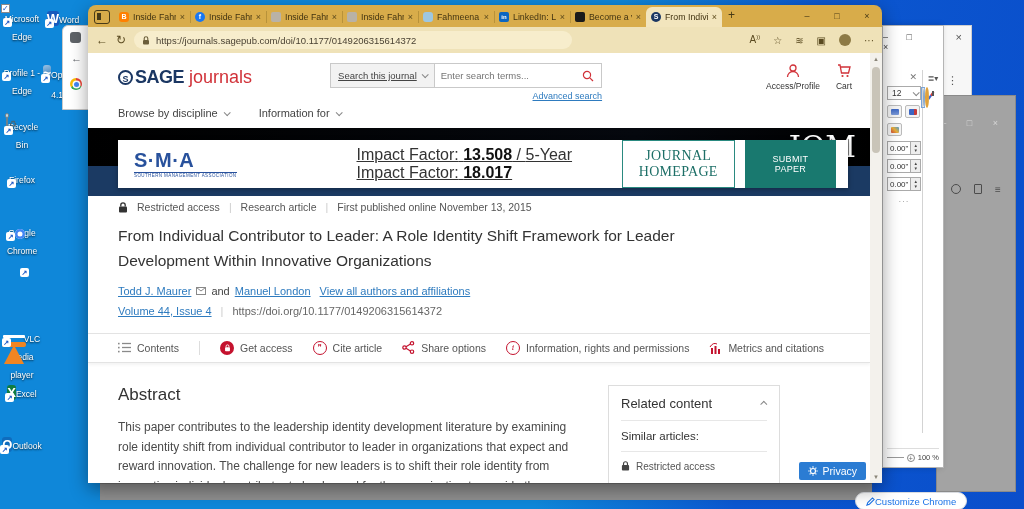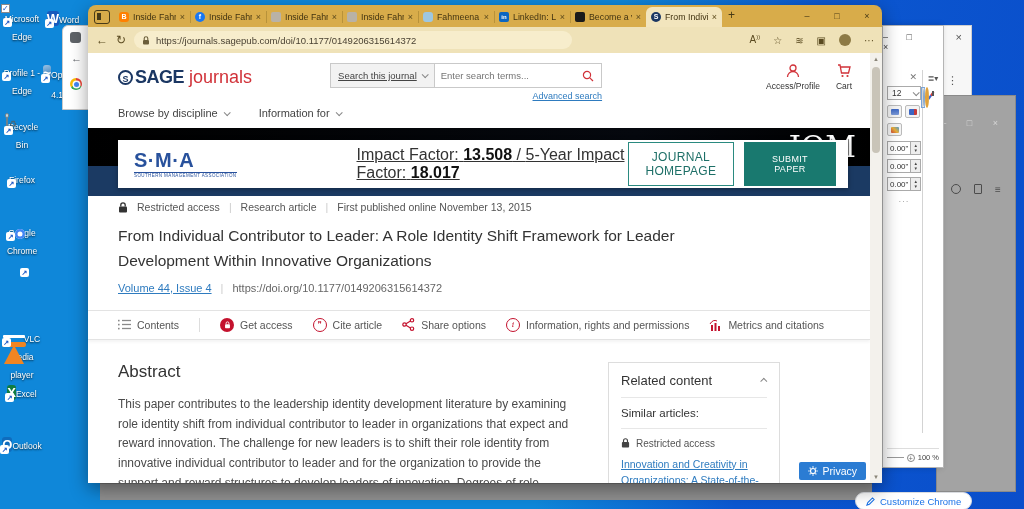--- a/index.html
+++ b/index.html
@@ -93,21 +93,21 @@
   .oo-zoom { position:absolute; bottom:5px; left:4px; right:4px; display:flex; align-items:center;
     gap:3px; font-size:7.5px; color:#444; border-top:1px solid #ddd; padding-top:4px; }
   .oo-zoom .line { flex:1; height:1px; background:#999; }
   .oo-zoom .plus { width:8px; height:8px; border:1px solid #888; border-radius:50%; font-size:7px;
     line-height:7px; text-align:center; color:#666; }
 
   .gray-strip { position:absolute; left:100px; top:483px; width:772px; height:17px;
     background:#8f8f8f; border-top:1px solid #747474; z-index:3; }
   .customize { position:absolute; left:855px; top:492px; height:17px; padding:8px 10px;
     background:#fff; border:1px solid #dadce0; border-radius:9px; display:flex; align-items:center;
-    gap:5px; font-size:9.5px; color:#1a73e8; z-index:4; }
+    font-size:9.5px; color:#1a73e8; z-index:4; }
 
   
   .edge { position:absolute; left:88px; top:5px; width:794px; height:478px; z-index:5;
     background:#d8ac4a; border-radius:8px 8px 0 0; box-shadow:0 6px 18px rgba(0,0,0,.4); }
   .tabstrip { height:22px; display:flex; align-items:flex-end; padding-left:6px; }
   .tabactions { width:16px; height:14px; margin:0 4px 3px 0; border:1.5px solid #473a17; border-radius:3px;
     position:relative; }
   .tabactions::after { content:""; position:absolute; left:2px; top:2px; width:4px; height:7px; background:#473a17; }
   .tab { display:flex; align-items:center; gap:4px; width:76px; height:20px; padding:0 5px;
     font-size:8.8px; color:#413311; position:relative; }
@@ -168,21 +168,21 @@
   .navyband { height:30px; background:#1b3a63; }
   .jcard { position:relative; margin:-56px 22px 0 30px; height:48px; background:#fff;
     box-shadow:0 1px 5px rgba(0,0,0,.35); display:flex; align-items:center; padding:0 12px 0 16px; }
   .sma { line-height:1; }
   .sma .big { color:#28519c; font-size:20px; font-weight:bold; letter-spacing:.5px; }
   .sma .sub { display:block; color:#28519c; font-size:4.5px; letter-spacing:.4px; border-top:1px solid #28519c;
     margin-top:2px; padding-top:1px; white-space:nowrap; }
   .impact { margin-left:120px; font-size:16px; color:#333; text-decoration:underline; }
   .impact b { color:#111; }
   .jbtns { margin-left:auto; display:flex; gap:10px; }
-  .btn-outline { border:1px solid #2a8a80; color:#1d6f67; background:#fff; font-size:12px; padding:7px 12px; letter-spacing:.3px; }
+  .btn-outline { border:1px solid #2a8a80; color:#1d6f67; background:#fff; font-size:14px; padding:7px 12px; letter-spacing:.3px;font-family:Liberation Serif, serif; }
   .btn-solid { background:#19796f; color:#fff; border:1px solid #19796f; font-size:9px; padding:7px 24px; letter-spacing:.3px; }
 
   .metarow { display:flex; align-items:center; gap:9px; margin:13px 30px 0; font-size:10.5px; color:#555; }
   .metarow .sep { color:#ccc; }
   .arttitle { margin:11px 30px 0; width:648px; font-size:15.5px; font-weight:500; color:#333; line-height:1.6; }
   .authors { display:flex; align-items:center; gap:5px; margin:11px 30px 0; font-size:11px; color:#444; }
   .alink { color:#2e7bbf; text-decoration:underline; }
   .volrow { display:flex; align-items:flex-start; gap:9px; margin:8px 30px 16px; font-size:11px; color:#666; }
   .actionbar { margin-top:11px; border-top:1px solid #e3e3e3; border-bottom:1px solid #e3e3e3;
     box-shadow:0 2px 3px rgba(0,0,0,.05); padding:7px 30px; display:flex; align-items:center; gap:20px;
@@ -461,20 +461,30 @@
           </svg>
           <span>Restricted access</span>
           <span class="sep">|</span>
           <span>Research article</span>
           <span class="sep">|</span>
           <span>First published online November 13, 2015</span>
         </div>
 
         <h1 class="arttitle">From Individual Contributor to Leader: A Role Identity Shift Framework for Leader Development Within Innovative Organizations</h1>
 
+        <div class="authors">
+          <a class="alink">Todd J. Maurer</a>
+          <svg class="icsvg" width="10" height="8" viewBox="0 0 10 8">
+            <rect x="0.5" y="0.5" width="9" height="7" fill="none" stroke="#888" stroke-width="1"></rect>
+            <path d="M0.5 0.5 L5 4 L9.5 0.5" fill="none" stroke="#888" stroke-width="1"></path>
+          </svg>
+          <span>and</span>
+          <a class="alink">Manuel London</a>
+          <a class="alink" style="margin-left:4px">View all authors and affiliations</a>
+        </div>
 
         <div class="volrow">
           <a class="alink">Volume 44, Issue 4</a>
           <span class="sep" style="color:#ccc">|</span>
           <span>https://doi.org/10.1177/0149206315614372</span>
         </div>
 
         <div class="actionbar">
           <span class="act">
             <svg class="icsvg" width="13" height="11" viewBox="0 0 13 11">

